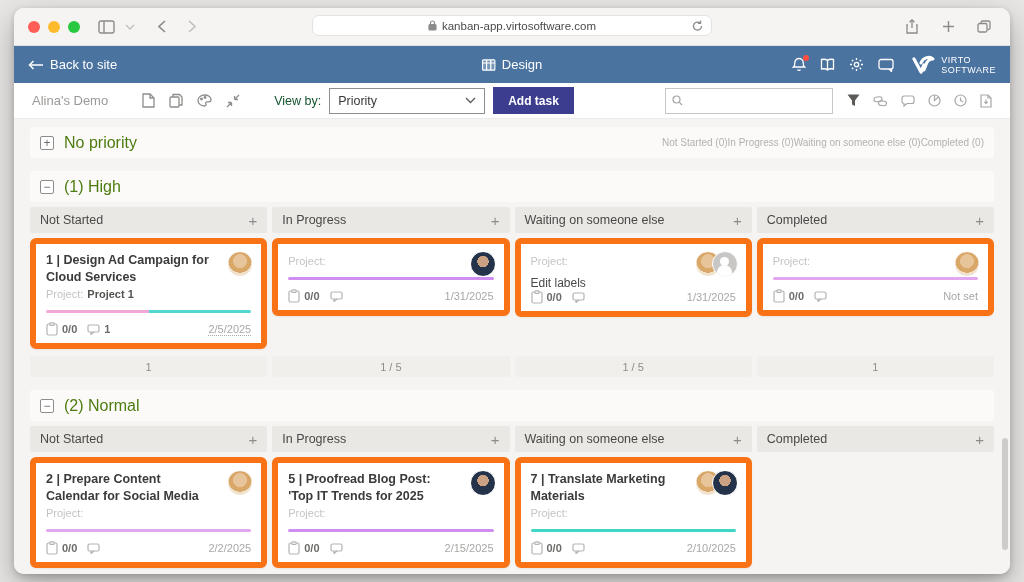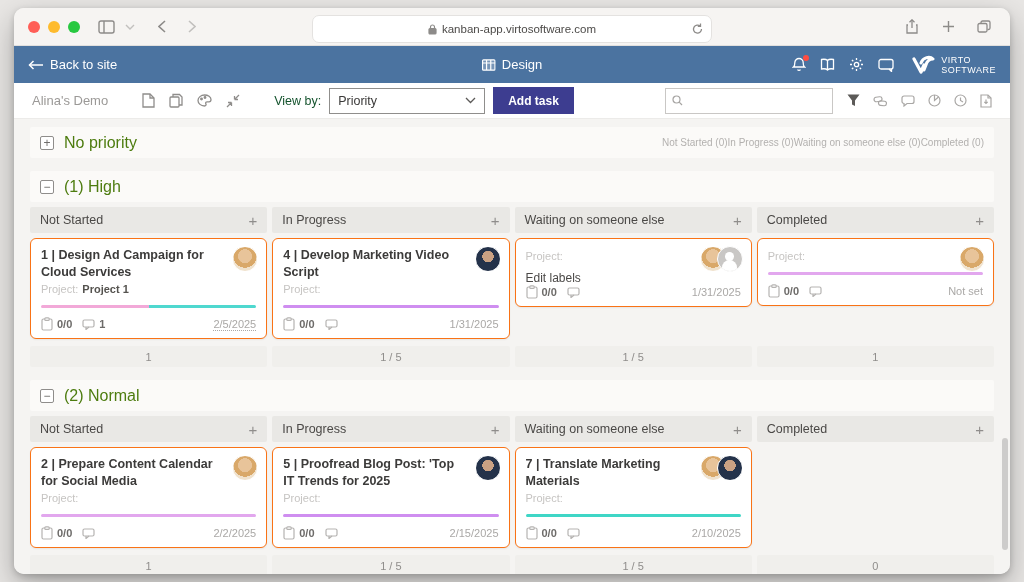--- a/index.html
+++ b/index.html
@@ -14,21 +14,21 @@
   
   .chrome { height:38px; background:#f6f4f2; border-bottom:1px solid #e2e0de;
     display:flex; align-items:center; padding:0 14px; position:relative; flex:none; }
   .lights { display:flex; gap:8px; margin-right:14px; }
   .light { width:12px; height:12px; border-radius:50%; }
   .light.r { background:#ff5e57; } .light.y { background:#febb2e; } .light.g { background:#28c840; }
   .chrome-ic { color:#8d8b89; display:flex; align-items:center; justify-content:center;
     width:24px; height:24px; }
   .chrome-ic.dim { color:#c2c0be; }
   .urlbar { position:absolute; left:50%; top:7px; transform:translateX(-50%);
-    width:400px; height:28px; background:#fff; border:1px solid #e4e2e0; border-radius:7px;
+    width:400px; height:21px; background:#fff; border:1px solid #e4e2e0; border-radius:7px;
     display:flex; align-items:center; justify-content:center; gap:5px;
     font-size:11.5px; color:#4c4a48; }
   .urlbar .reload { position:absolute; right:8px; color:#8d8b89; }
   .chrome-right { margin-left:auto; display:flex; gap:12px; }
 
   
   .appbar { height:37px; background:#4b73a0; color:#fff; display:flex; align-items:center;
     padding:0 14px; position:relative; flex:none; }
   .back-link { display:flex; align-items:center; gap:6px; font-size:13px; cursor:pointer; }
   .boards-center { position:absolute; left:50%; transform:translateX(-50%);
@@ -68,21 +68,21 @@
   .toggle { width:14px; height:14px; border:1px solid #8f8d8b; color:#6f6d6b; font-size:12px;
     line-height:12px; text-align:center; border-radius:2px; cursor:pointer; background:#fff; }
   .sec-title { font-size:16px; color:#4d7c0f; }
   .sec-summary { margin-left:auto; display:flex; gap:0; font-size:10px; color:#b3b1af;text-align:center; }
   .grid { display:grid; grid-template-columns:repeat(4,1fr); gap:5px; margin-top:5px; }
   .col { display:flex; flex-direction:column; }
   .col-head { background:#e9e8e5; height:26px; display:flex; align-items:center;
     padding:0 10px; font-size:12.5px; color:#4a4846; border-radius:2px; }
   .col-plus { margin-left:auto; color:#8f8d8b; font-size:15px; cursor:pointer; }
   .col-body { flex:1; padding:5px 0 7px; }
-  .card { background:#fff; border:1px solid #f97316; border-radius:6px; padding:8px 10px 7px;
+  .card { background:#fff; border:6px solid #f97316; border-radius:6px; padding:8px 10px 7px;
     box-shadow:0 1px 2px rgba(0,0,0,.06); position:relative; cursor:pointer; }
   .card-title { font-size:12.5px; font-weight:bold; color:#3c3b3a; line-height:1.32;
     padding-right:40px; }
   .proj-row { margin-top:3px; font-size:11px; }
   .proj-label { color:#c6c4c2; }
   .proj-value { color:#55534f; font-weight:bold; margin-left:4px; }
   .edit-labels { font-size:12px; color:#4a4846; margin-top:9px; cursor:pointer; }
   .avatars { position:absolute; top:7px; right:8px; display:flex; }
   .avatar { width:26px; height:26px; border-radius:50%; border:1.5px solid #fff;
     margin-left:-9px; position:relative; overflow:hidden; }
@@ -375,21 +375,20 @@
             </div>
             <div class="col-footer">1</div>
           </div>
           <div class="col">
             <div class="col-head">
               <span>In Progress</span>
               <span class="col-plus">+</span>
             </div>
             <div class="col-body">
               <div class="card">
-                <div class="card-title">4 | Develop Marketing Video Script</div>
                 <div class="avatars">
                   <span class="avatar av-woman-dark"></span>
                 </div>
                 <div class="proj-row"><span class="proj-label">Project:</span></div>
                 <div class="progress">
                   <span style="width: 100%; background: rgb(207, 142, 240);"></span>
                 </div>
                 <div class="card-footer">
                   <span class="cf-ic">
                     <svg width="12" height="14" viewBox="0 0 12 14" fill="none" stroke="currentColor" stroke-width="1.2">

